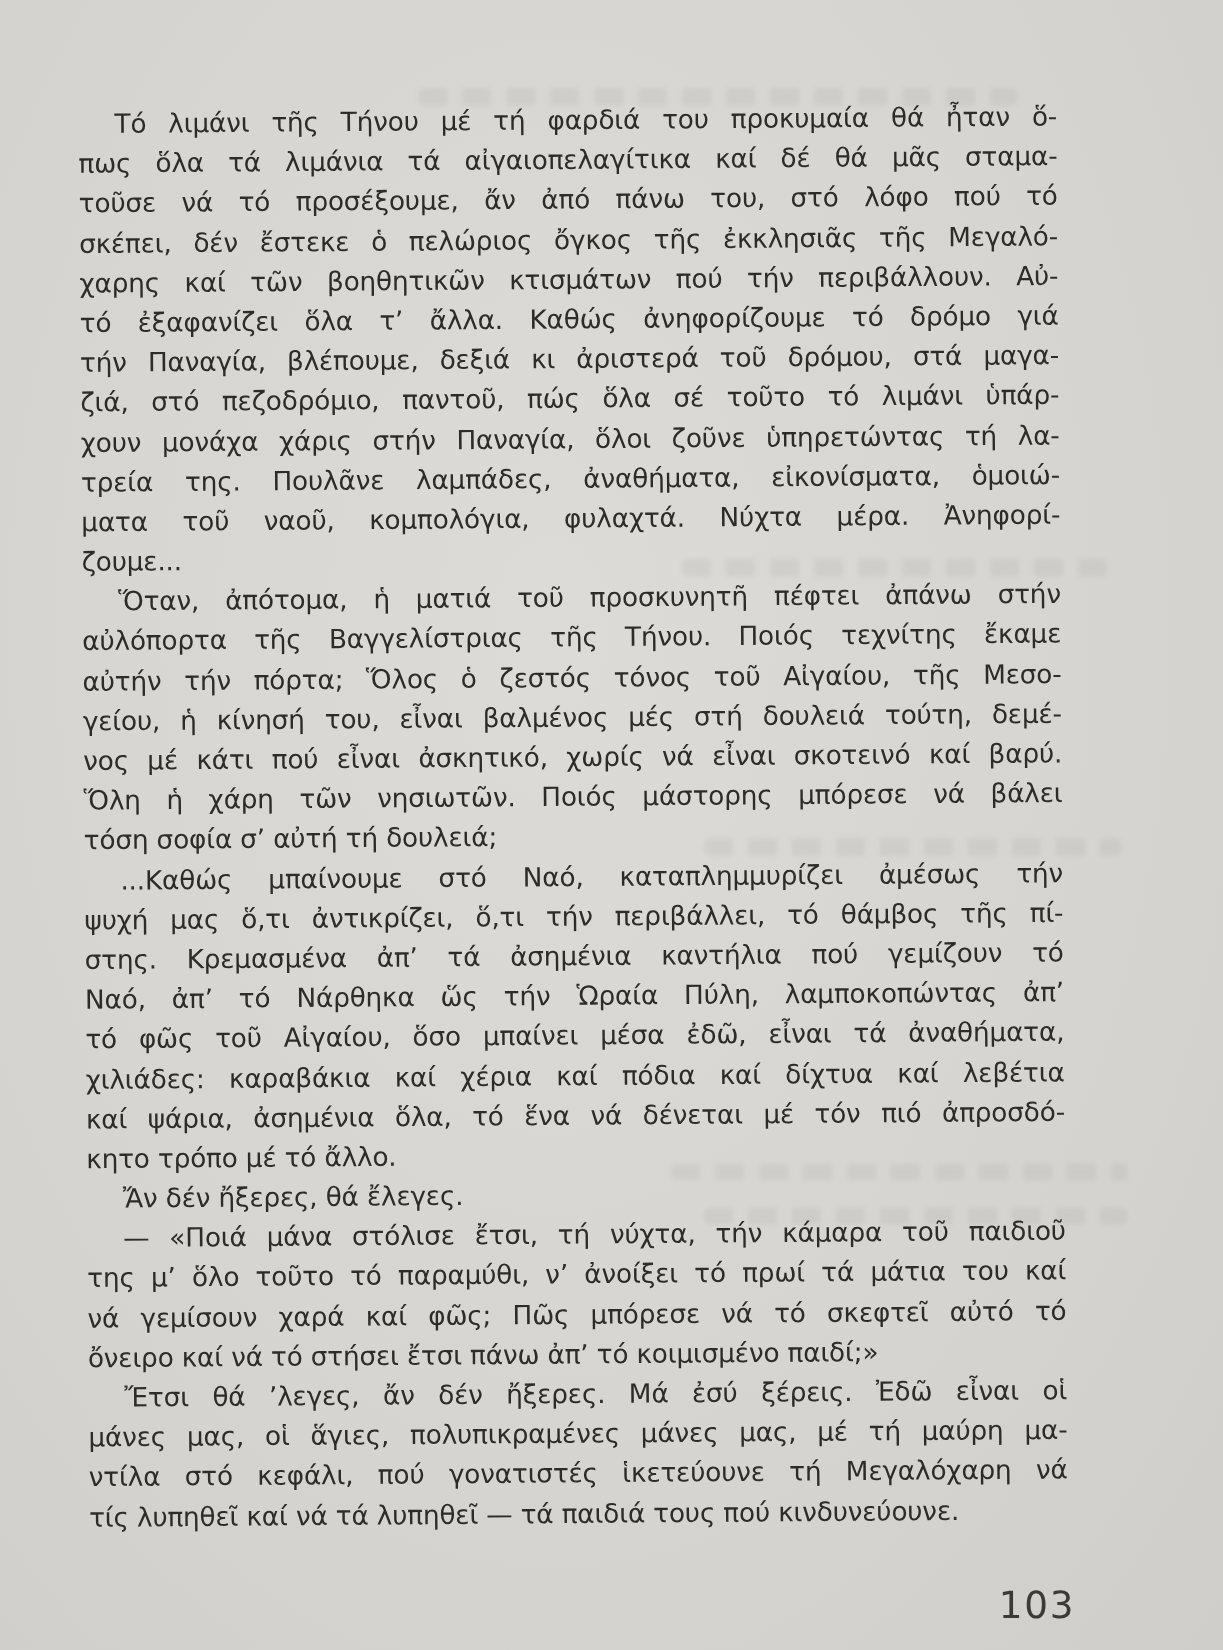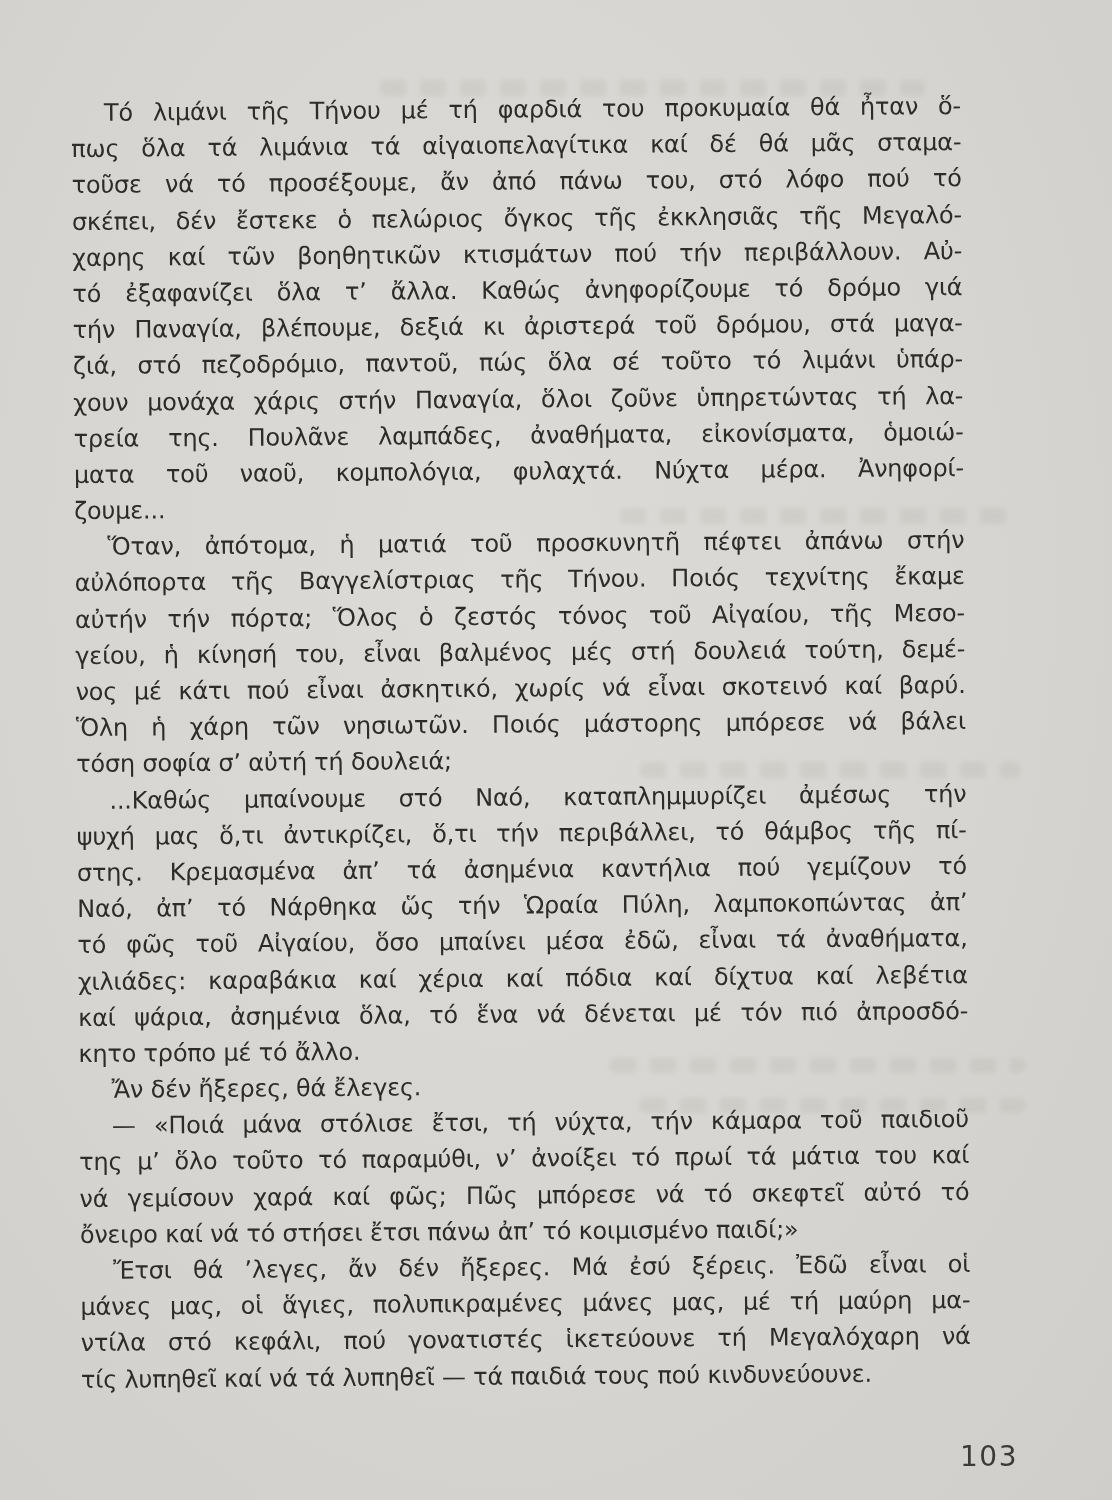--- a/index.html
+++ b/index.html
@@ -27,23 +27,23 @@
     text-align: justify;
     text-align-last: justify;
     letter-spacing: -0.2px;
     white-space: normal;
     overflow: hidden;
   }
   .line.indent { text-indent: 33px; }
   .line.last { text-align-last: left; }
   .page-number {
     position: absolute;
-    left: 960px;
+    left: 908px;
     top: 1440px;
-    font-size: 28px;
+    font-size: 34px;
     color: #3b3a38;
     letter-spacing: 1.5px;
   }
   .bleed {
     position: absolute;
     opacity: 0.14;
     filter: blur(2.5px);
     background: repeating-linear-gradient(90deg, #96958f 0 26px, transparent 26px 40px);
     border-radius: 6px;
     pointer-events: none;

